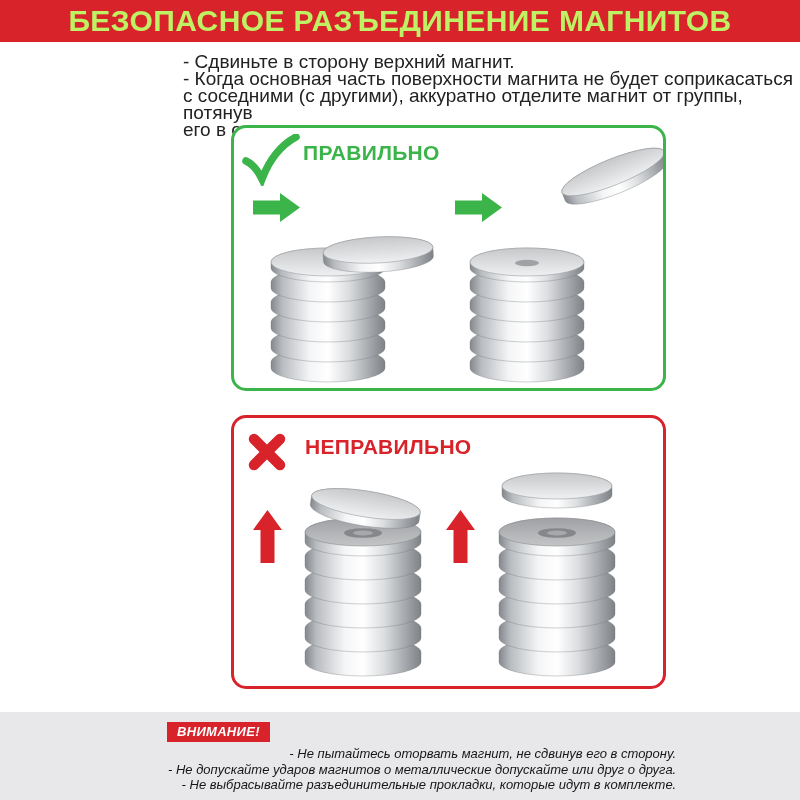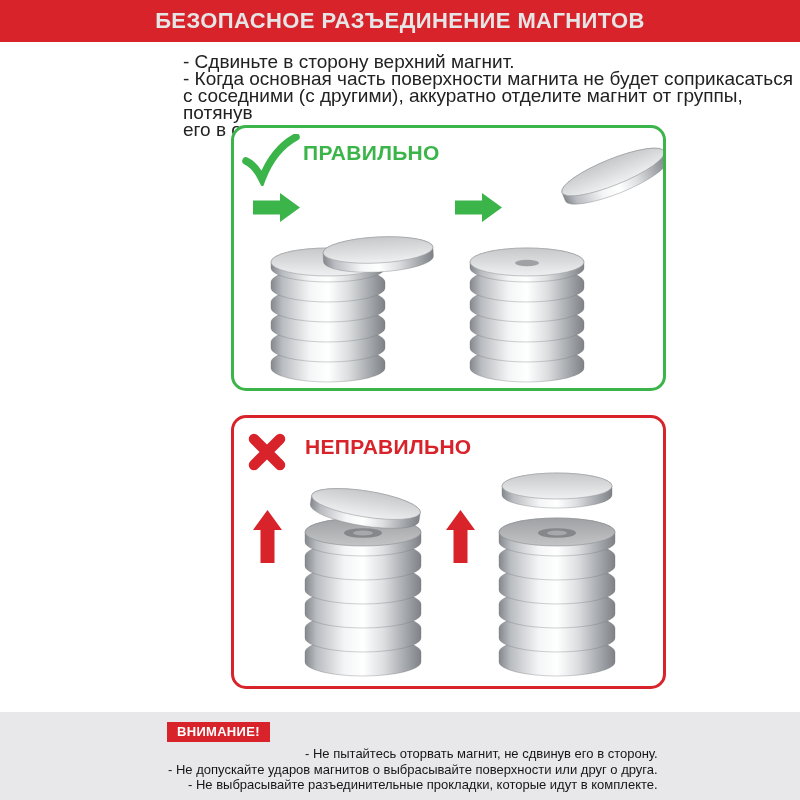--- a/index.html
+++ b/index.html
@@ -2,21 +2,21 @@
 <html style="--accent-red: #d8232b; --accent-green: #3bb44a; --band-gray: #e8e8ea; --text: #1f1f1f;"><head>
 <meta charset="utf-8">
 <style>
   html,body{margin:0;padding:0;background:#fff;}
   .page{position:relative;width:800px;height:800px;background:#fff;overflow:hidden;
         font-family:"Liberation Sans",sans-serif;color:var(--text,#1f1f1f);}
 
   
   .banner{position:absolute;left:0;top:0;width:800px;height:42px;background:var(--accent-red);
           display:flex;align-items:center;justify-content:center;}
-  .banner h1{margin:18px;font-size:22px;font-weight:bold;color:#e5e5e5;letter-spacing:.4px;white-space:nowrap;}
+  .banner h1{margin:18px;font-size:30px;font-weight:bold;color:#bef264;letter-spacing:.4px;white-space:nowrap;}
 
   
   .intro{position:absolute;left:183px;top:53px;font-size:19px;line-height:17px;color:#222;}
 
   
   .panel{position:absolute;left:183px;width:435px;border:3px solid;border-radius:15px;
          box-sizing:border-box;background:#fff;margin-left:48px;}
   .panel.green{top:125px;height:266px;border-color:var(--accent-green);}
   .panel.red{top:415px;height:274px;border-color:var(--accent-red);text-align:right;}
   .panel-label{position:absolute;font-size:21px;font-weight:bold;letter-spacing:.3px;white-space:nowrap;}
@@ -31,21 +31,21 @@
   .diskBody{fill:url(#gMet);stroke:#75787c;stroke-opacity:.5;stroke-width:.7;}
   .faceL{fill:url(#gTopL);stroke:#9a9da0;stroke-width:.6;}
   .faceD{fill:url(#gTopD);stroke:#8b8e91;stroke-width:.6;}
   .hole{fill:#9fa1a4;}
   .ring{fill:#85878a;}
   .ringIn{fill:#a6a8ab;}
   .garrow{fill:var(--accent-green);}
   .rarrow{fill:var(--accent-red);}
 
   
-  .warnband{position:absolute;left:0;top:712px;width:800px;height:88px;background:var(--band-gray);}
+  .warnband{position:absolute;left:0;top:712px;width:800px;height:88px;background:var(--band-gray);font-style:italic;}
   .badge{position:absolute;left:167px;top:10px;background:var(--accent-red);color:#fff;
          font-size:13px;font-weight:bold;padding:2px 10px 3px;letter-spacing:.3px;}
   .warnlines{position:absolute;left:168px;top:34px;font-size:13px;line-height:15.5px;color:#161616;text-align:right;}
 </style>
 </head>
 <body>
 
 <div class="page">
 
   <svg width="0" height="0" style="position:absolute">
@@ -163,18 +163,18 @@
       <g transform="translate(323,68)">
         <use href="#diskFree" x="-55"></use>
       </g>
     </svg>
   </section>
 
   <footer class="warnband">
     <div class="badge">ВНИМАНИЕ!</div>
     <div class="warnlines">
       <div>- Не пытайтесь оторвать магнит, не сдвинув его в сторону.</div>
-      <div>- Не допускайте ударов магнитов о выбрасывайте поверхности или друг о друга.</div>
+      <div>- Не допускайте ударов магнитов о металлические допускайте или друг о друга.</div>
       <div>- Не выбрасывайте разъединительные прокладки, которые идут в комплекте.</div>
     </div>
   </footer>
 
 </div>
 
 </body></html>

